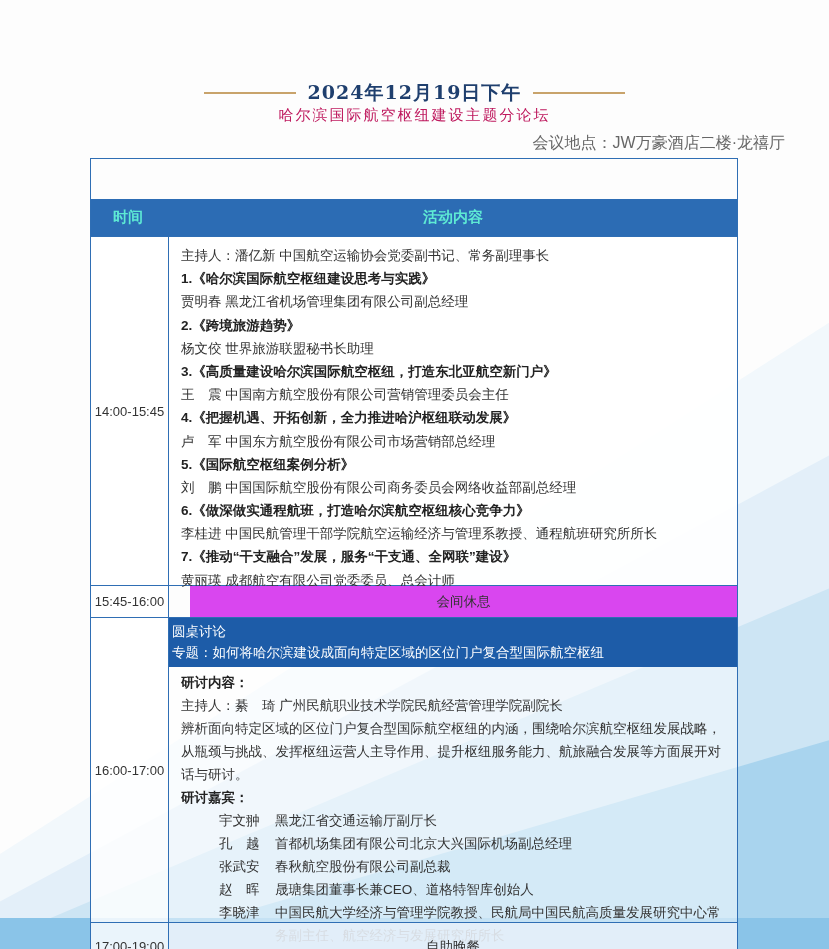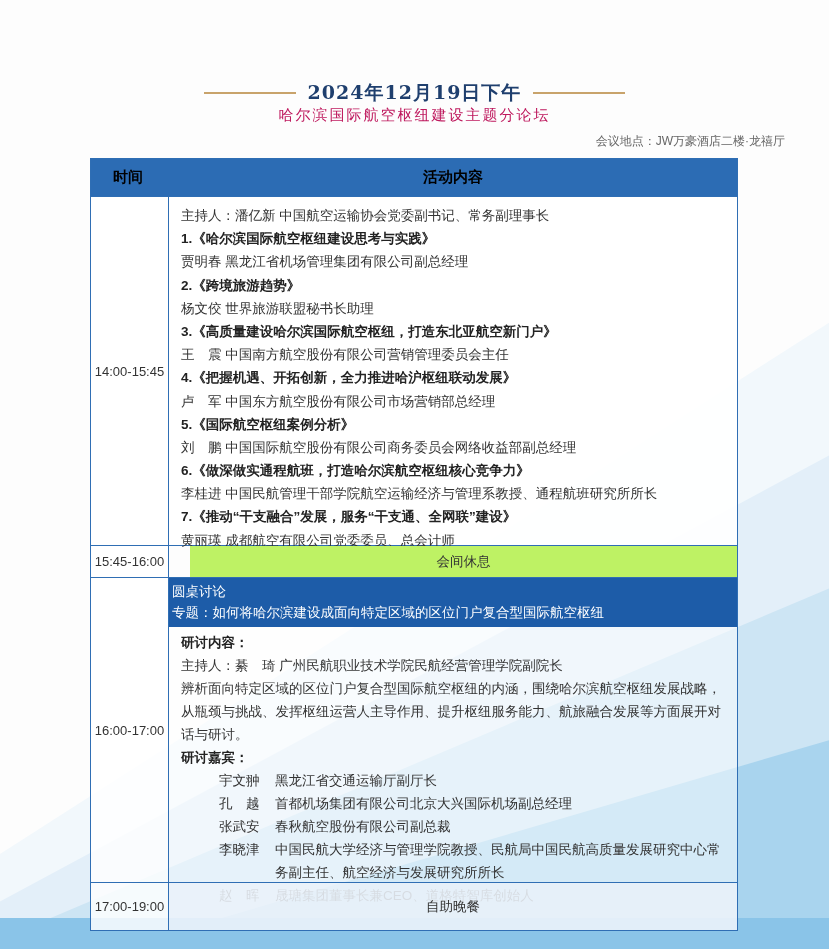--- a/index.html
+++ b/index.html
@@ -12,34 +12,34 @@
   .w2{background:#cde5f4;clip-path:polygon(100% 62%,100% 100%,0 100%,0 99%);}
   .w3{background:#a9d4ee;clip-path:polygon(100% 78%,100% 100%,14% 100%);}
   .band{position:absolute;left:0;top:918px;width:829px;height:31px;background:#8ac4e8;}
   
   .title-row{position:absolute;top:80px;left:0;width:100%;display:flex;align-items:center;justify-content:center;gap:12px;}
   .rule{width:92px;height:2px;background:#c8a36b;}
   .title{font-family:"DejaVu Serif","Liberation Serif",serif;font-size:19px;font-weight:bold;
          color:#1f3f6e;letter-spacing:1px;margin:0;}
   .subtitle{position:absolute;top:106px;left:0;width:100%;text-align:center;
             color:#be185d;font-size:15px;letter-spacing:2px;}
-  .location{position:absolute;top:133px;right:44px;font-size:12px;color:#666;}
+  .location{position:absolute;top:133px;right:44px;font-size:16px;color:#666;}
   
   .agenda{position:absolute;left:90px;top:158px;width:648px;box-sizing:border-box;
           border:1px solid #2f6eb4;font-size:13.5px;}
-  .thead{display:flex;height:37px;background:#2c6cb4;color:#000000;font-weight:bold;font-size:15px;}
+  .thead{display:flex;height:37px;background:#2c6cb4;color:#5eead4;font-weight:bold;font-size:15px;margin-top:40px;}
   .th-time{width:78px;box-sizing:border-box;display:flex;align-items:center;padding-left:22px;}
   .th-content{flex:1;display:flex;align-items:center;justify-content:center;}
   .trow{display:flex;border-top:1px solid #2f6eb4;box-sizing:border-box;}
   .tcell-time{width:78px;box-sizing:border-box;border-right:1px solid #2f6eb4;display:flex;
               align-items:center;justify-content:center;font-size:13px;color:#333;
               background:rgba(255,255,255,0.82);text-align:center;}
   .tcell-content{flex:1;box-sizing:border-box;min-width:0;}
   .row-0{height:349px;}  .row-0 .tcell-content{background:rgba(255,255,255,0.9);padding:7px 4px 0 12px;}
-  .row-1{height:32px;gap:21px;}   .row-1 .tcell-content{background:#bef264;align-items:center;}
+  .row-1{height:32px;gap:21px;}   .row-1 .tcell-content{background:#d946ef;align-items:center;}
   .row-2{height:305px;}  .row-2 .tcell-content{background:rgba(255,255,255,0.5);}
   .row-3{height:48px;}   .row-3 .tcell-content{background:rgba(238,244,250,0.88);}
   .center-cell{display:flex;align-items:center;justify-content:center;}
   .agenda-line{height:23.2px;line-height:23.2px;white-space:nowrap;color:#333;}
   .agenda-line.bold{font-weight:bold;color:#222;}
   .rt-banner{background:#1d5ca8;color:#fff;font-weight:normal;padding:3px 12px 4px 3px;}
   .rt-banner div{line-height:21px;font-size:13.5px;}
   .rt-body{padding:4px 6px 0 12px;font-size:13.5px;}
   .rt-line{line-height:23px;color:#333;}
   .rt-line.label{font-weight:bold;color:#222;}
@@ -115,26 +115,26 @@
               </div>
               <div class="guest rt-line">
                 <div class="gname">孔　越</div>
                 <div class="gtitle">首都机场集团有限公司北京大兴国际机场副总经理</div>
               </div>
               <div class="guest rt-line">
                 <div class="gname">张武安</div>
                 <div class="gtitle">春秋航空股份有限公司副总裁</div>
               </div>
               <div class="guest rt-line">
+                <div class="gname">赵　晖</div>
+                <div class="gtitle">晟瑭集团董事长兼CEO、道格特智库创始人</div>
+              </div>
+              <div class="guest rt-line">
                 <div class="gname">李晓津</div>
                 <div class="gtitle">中国民航大学经济与管理学院教授、民航局中国民航高质量发展研究中心常务副主任、航空经济与发展研究所所长</div>
-              </div>
-              <div class="guest rt-line">
-                <div class="gname">赵　晖</div>
-                <div class="gtitle">晟瑭集团董事长兼CEO、道格特智库创始人</div>
               </div>
             </div>
           </div>
         </div>
         <div class="trow row-3">
           <div class="tcell-time">17:00-19:00</div>
           <div class="tcell-content center-cell">
             <div class="center-text">自助晚餐</div>
           </div>
         </div>

